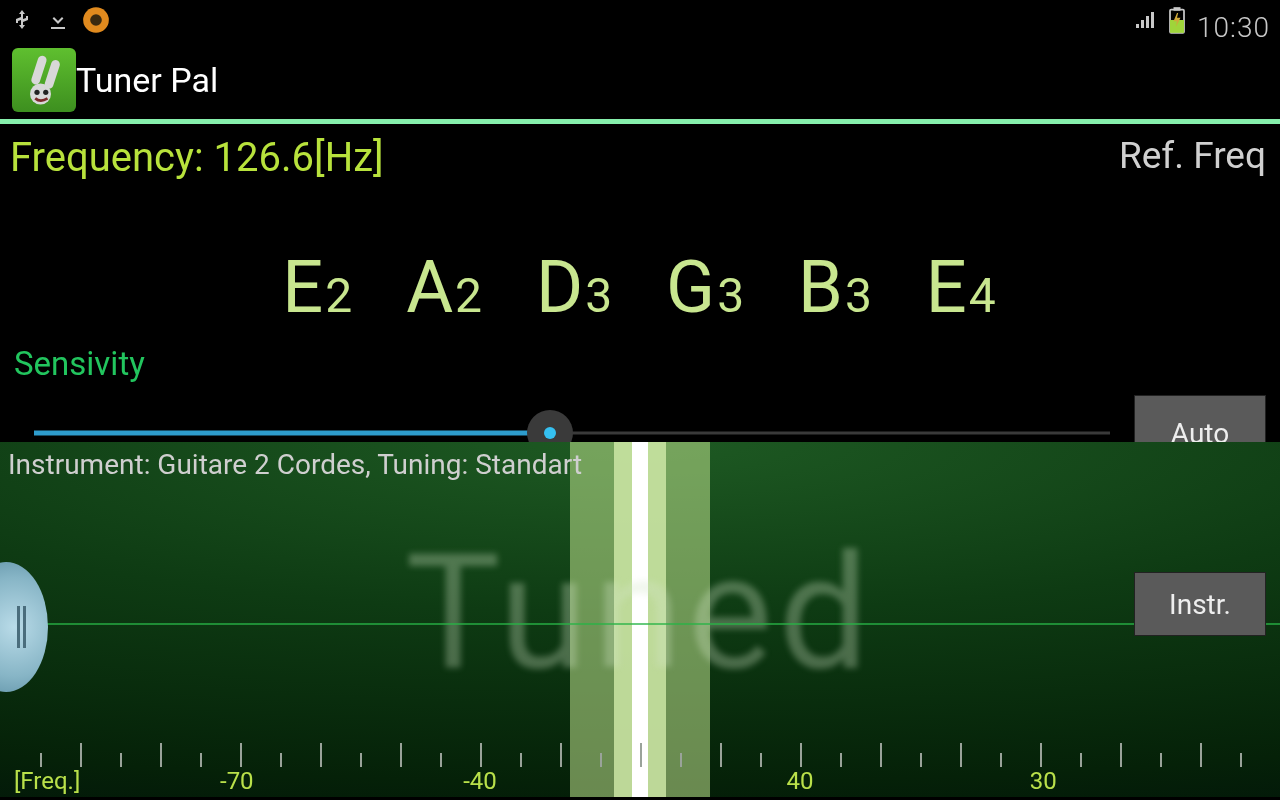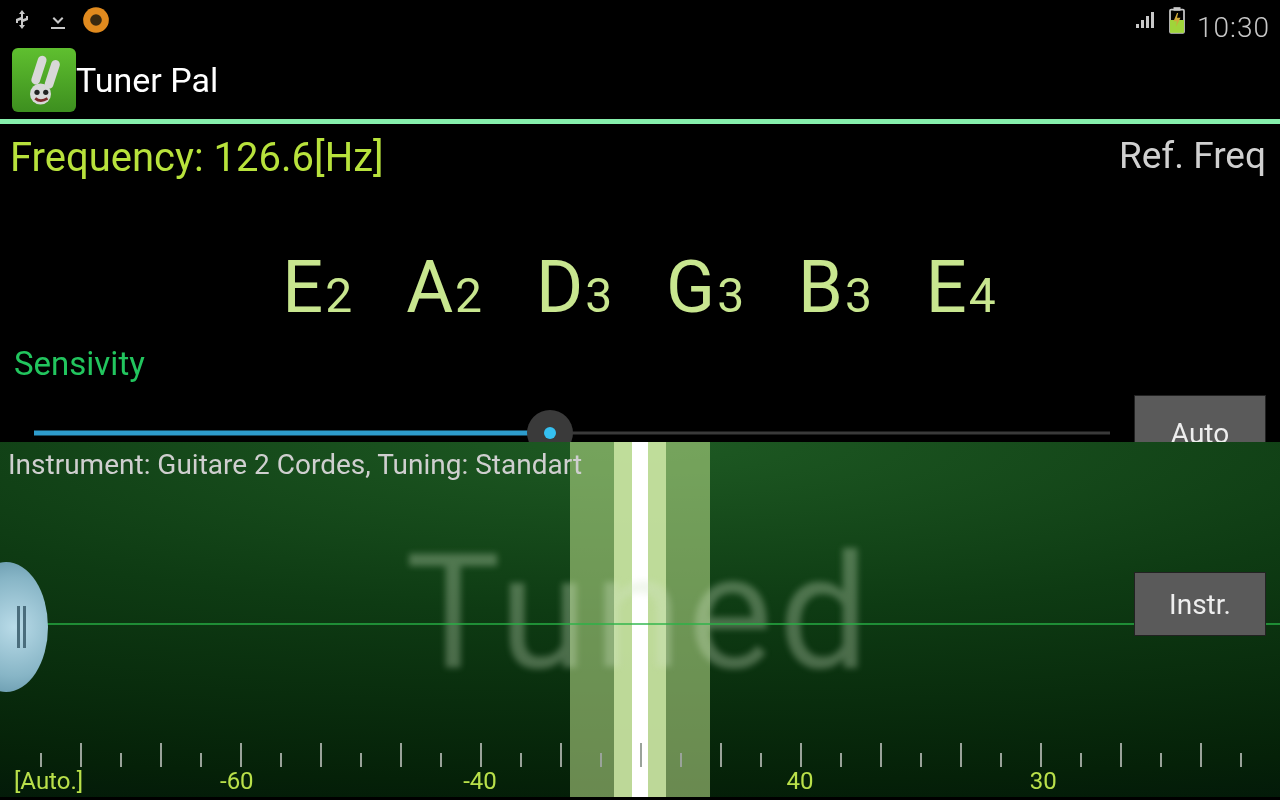--- a/index.html
+++ b/index.html
@@ -298,22 +298,22 @@
     <div class="instrument-label">Instrument: Guitare 2 Cordes, Tuning: Standart</div>
     <div class="wave"></div>
 
     <div class="side-handle"></div>
 
     <div class="instr-btn">
       <span>Instr.</span>
     </div>
 
     <div class="scale">
-      <div class="cent-label">[Auto.]</div>
-      <div class="tick-label" style="left:18.5%">-60</div>
+      <div class="cent-label">[Freq.]</div>
+      <div class="tick-label" style="left:18.5%">-70</div>
       <div class="tick-label" style="left:37.5%">-40</div>
       <div class="tick-label" style="left:62.5%">40</div>
       <div class="tick-label" style="left:81.5%">30</div>
 
     <div class="tick small" style="left: 3.125%;"></div>
         <div class="tick big" style="left: 6.25%;"></div>
         <div class="tick small" style="left: 9.375%;"></div>
         <div class="tick big" style="left: 12.5%;"></div>
         <div class="tick small" style="left: 15.625%;"></div>
         <div class="tick big" style="left: 18.75%;"></div>

